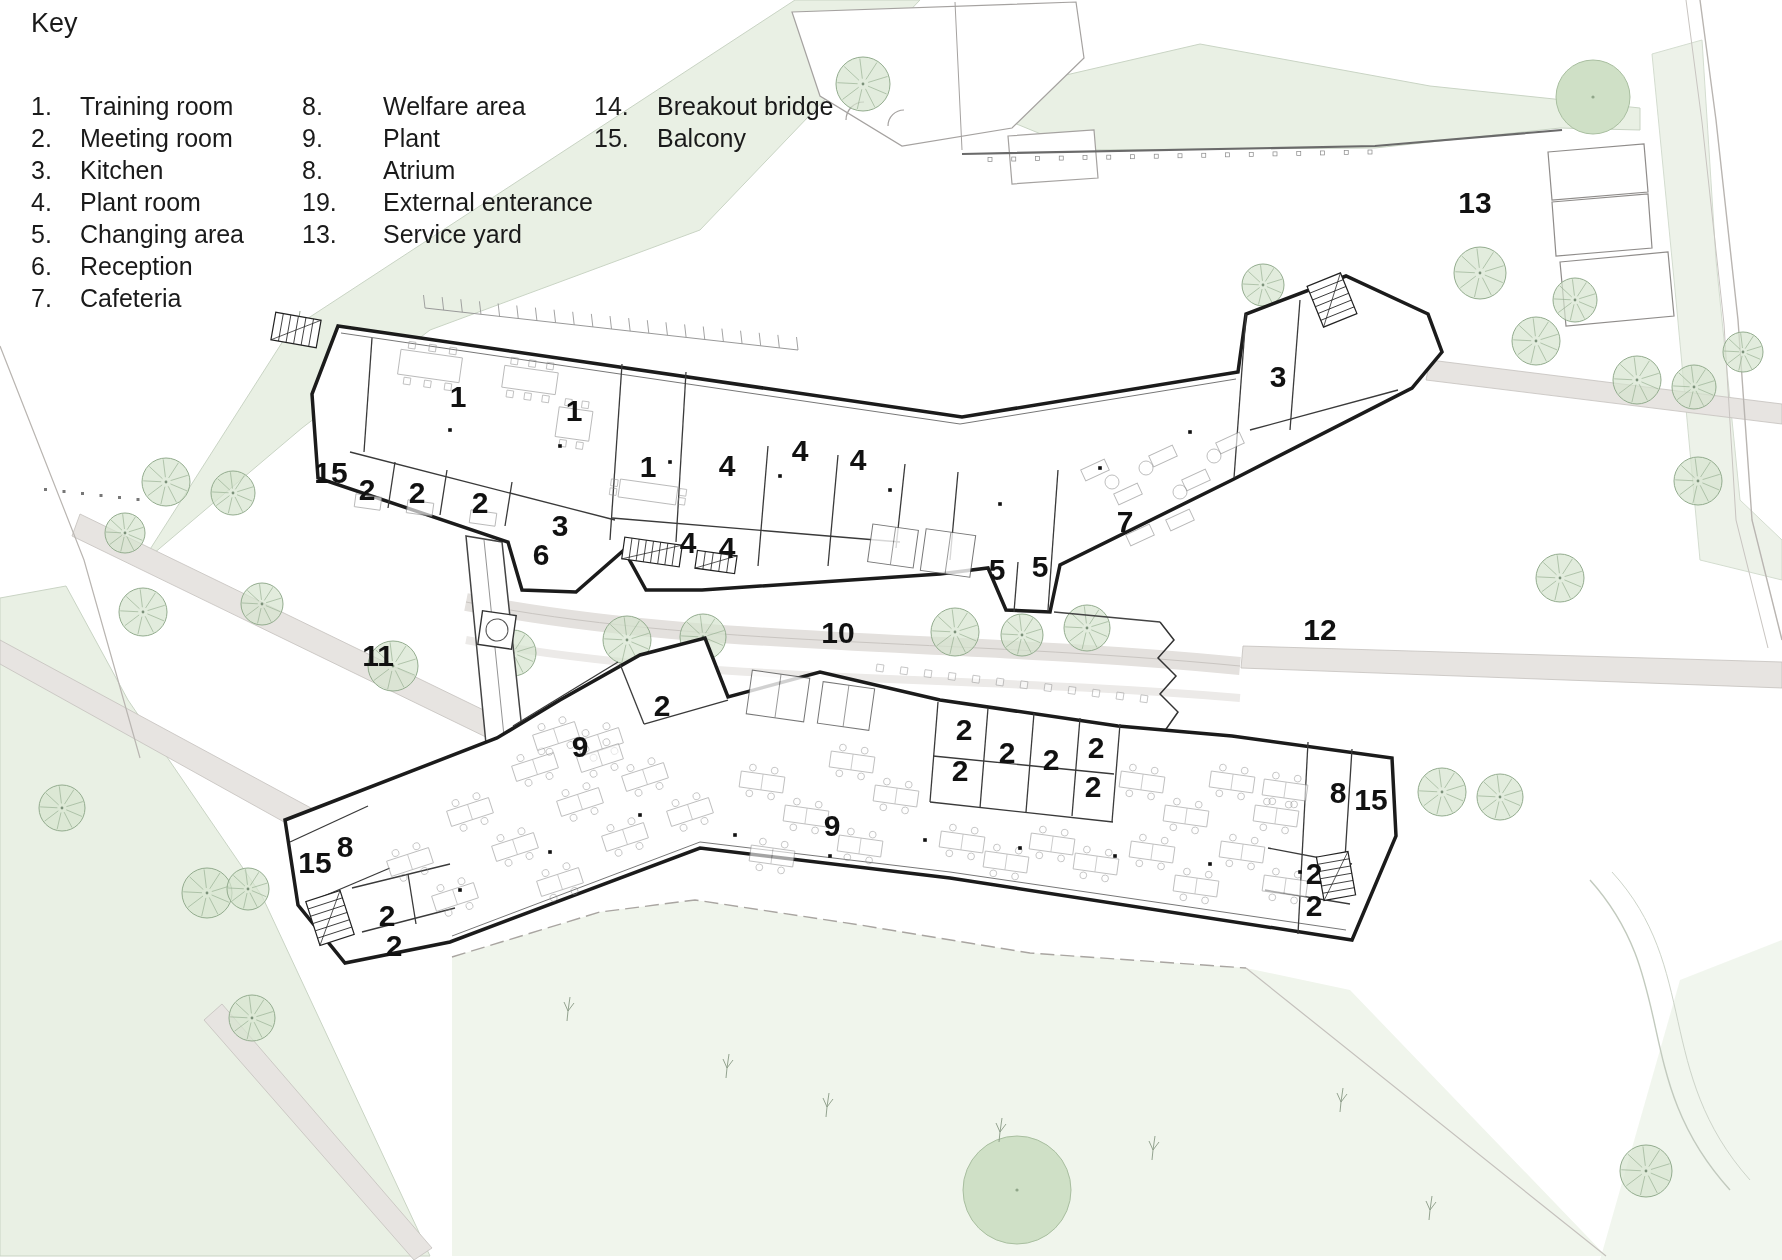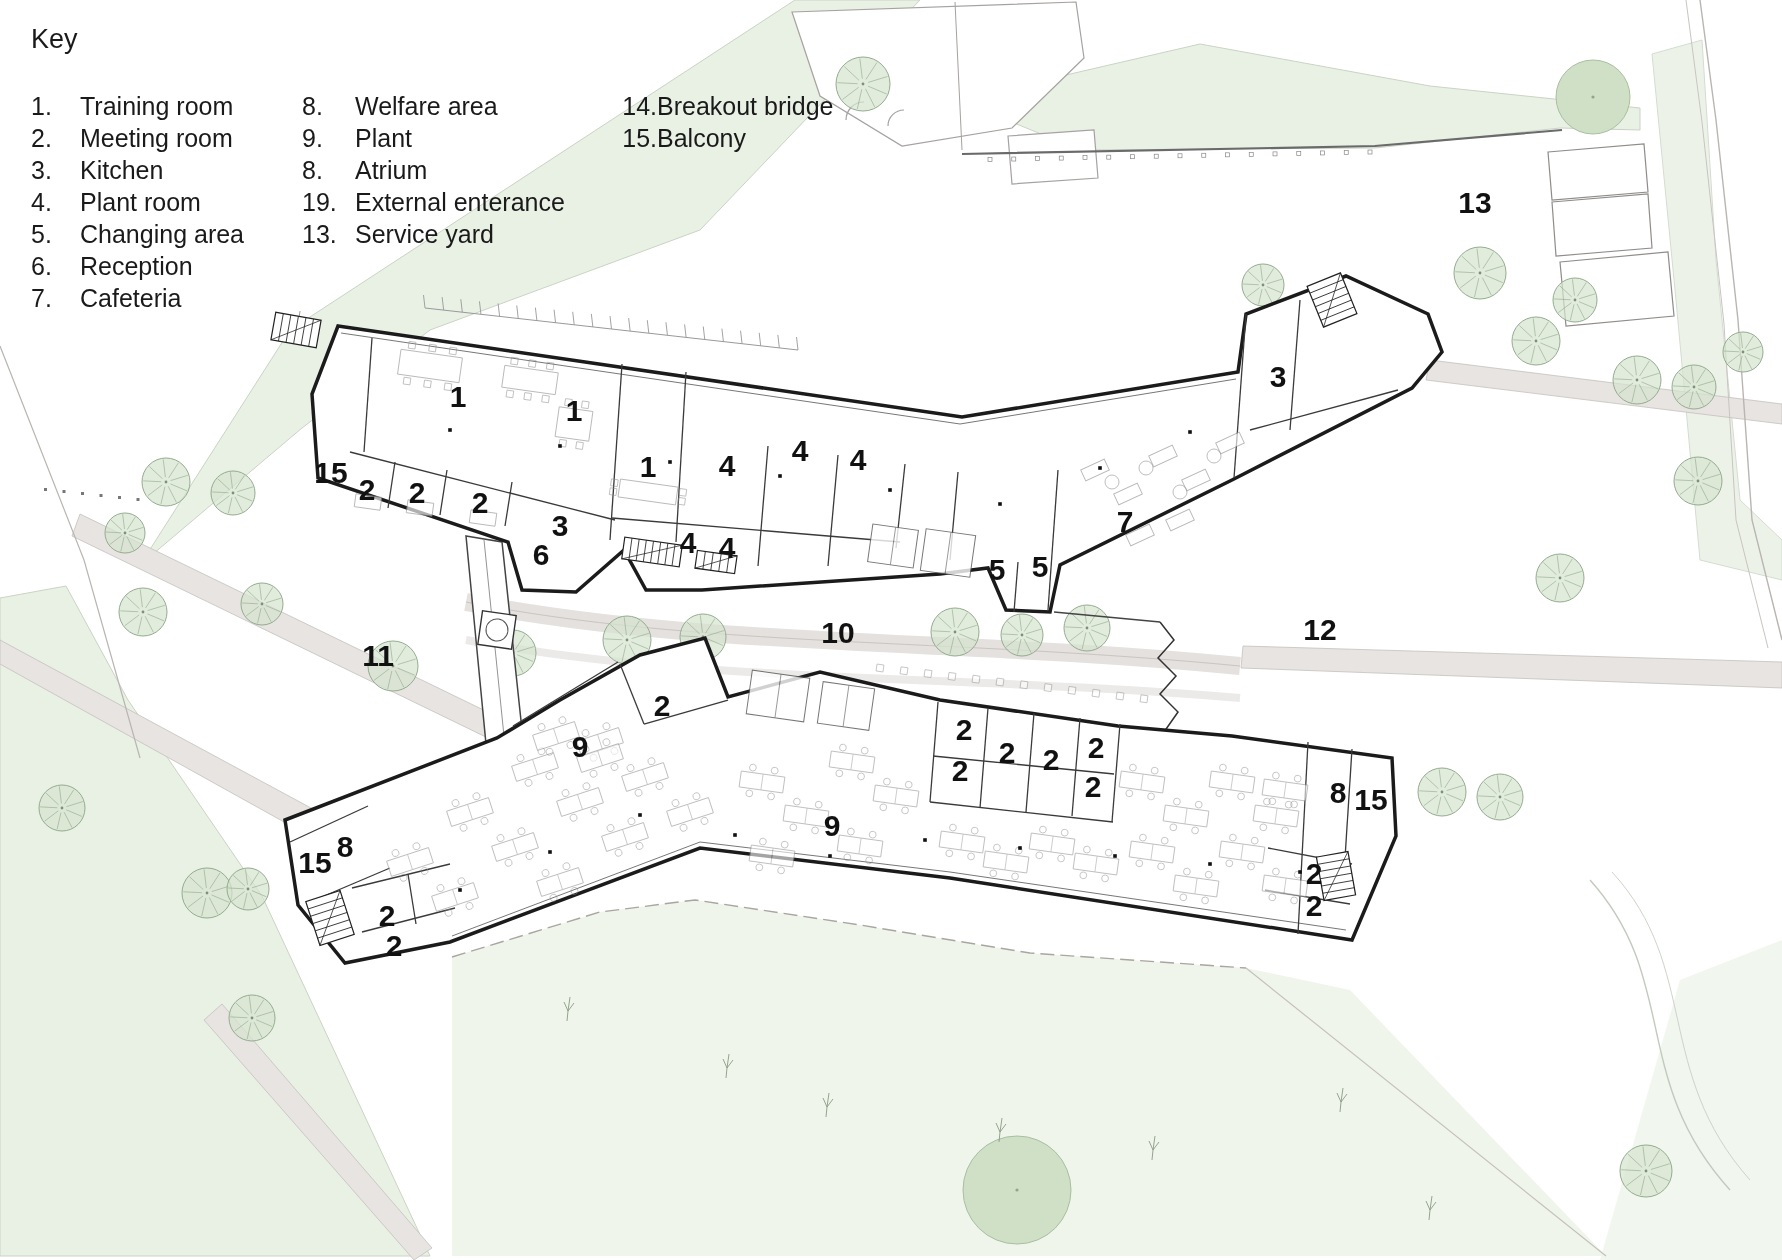--- a/index.html
+++ b/index.html
@@ -1,29 +1,29 @@
 <!DOCTYPE html>
 <html><head>
 <meta charset="utf-8">
 <style>
   html,body{margin:0;padding:0;background:#ffffff;}
   body{font-family:"Liberation Sans","DejaVu Sans",sans-serif;}
   .stage{position:relative;width:1782px;height:1260px;overflow:hidden;background:#fff;}
   svg{position:absolute;left:0;top:0;}
   .key{position:absolute;left:0;top:0;width:920px;color:#1a1a1a;z-index:5;}
-  .key-title{position:absolute;left:31px;top:24px;font-size:27px;}
+  .key-title{position:absolute;left:31px;top:8px;font-size:27px;}
   .key-col{position:absolute;top:90px;}
   .key-col.c0{left:31px;}
   .key-col.c1{left:302px;}
   .key-col.c2{left:594px;}
   .key-item{display:flex;line-height:32px;font-size:25px;}
   .key-item .num{flex:0 0 49px;}
   .key-col.c1 .key-item .num{flex-basis:53px;}
-  .key-col.c2 .key-item .num{flex-basis:63px;text-align:right;}
-  .key-col.c1 .key-item .lbl{max-width:222px;}
+  .key-col.c2 .key-item .num{flex-basis:63px;}
+  .key-col.c1 .key-item .lbl{max-width:222px;margin-left:28px;}
   .lbl{display:block;}
 </style>
 </head>
 <body>
 
 <div class="stage">
 
   <svg id="plan" width="1782" height="1260" viewBox="0 0 1782 1260">
 
     <g id="g-grass">

